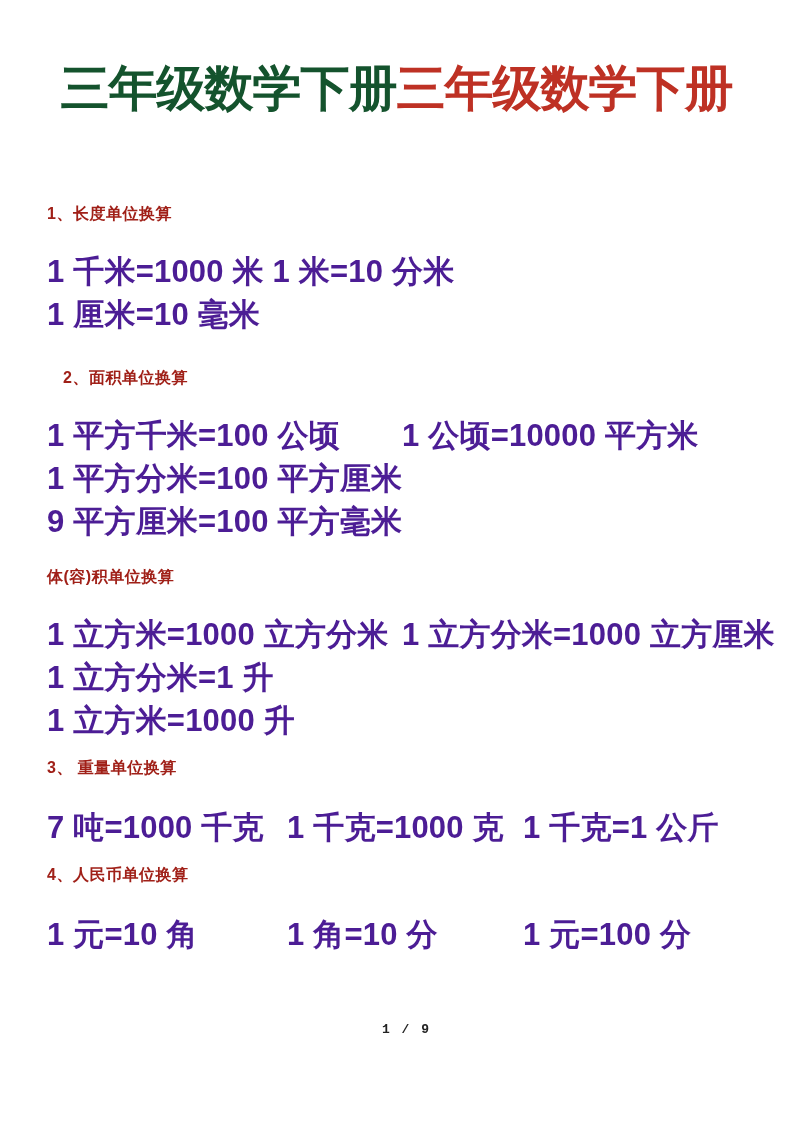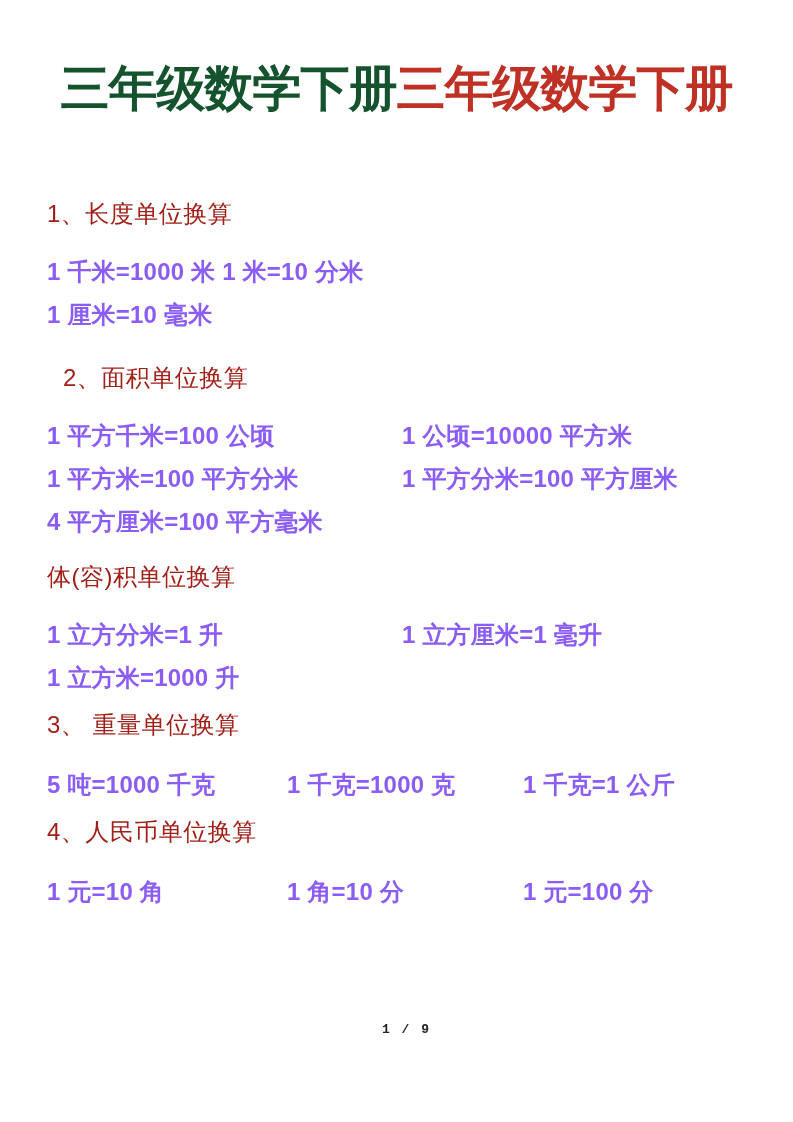--- a/index.html
+++ b/index.html
@@ -29,40 +29,40 @@
     white-space: nowrap;
   }
   .title .t-black { color: #14532d; }
   .title .t-red   { color: #be3124; }
 
   .content {
     padding: 0 40px 0 47px;
   }
   .heading {
     margin: 0;
-    font-size: 24px;
+    font-size: 16px;
     line-height: 40px;
-    font-weight: 400;
+    font-weight: 700;
     color: #a02018;
     letter-spacing: 0.5px;
   }
   .sec-1 .heading  { margin-top: 74px; }
   .sec-2 .heading  { margin-top: 22px; margin-left: 16px; }
   .sec-vol .heading{ margin-top: 14px; }
   .sec-3 .heading  { margin-top: 6px; }
   .sec-4 .heading  { margin-top: 6px; }
 
   .rows { margin-top: 16px; }
   .sec-3 .rows, .sec-4 .rows { margin-top: 18px; }
 
   .row {
     display: grid;
     line-height: 43px;
-    font-size: 24px;
-    color: #8b5cf6;
+    font-size: 31px;
+    color: #4c1d95;
     letter-spacing: 0.2px;
     white-space: nowrap;
   }
   .row.cols-2 { grid-template-columns: 355px auto; }
   .row.cols-3 { grid-template-columns: 240px 236px auto; }
 
   .footer {
     position: absolute;
     left: 0;
     right: 0;
@@ -99,47 +99,49 @@
     </section>
 
     <section class="sec sec-2">
       <h2 class="heading">2、面积单位换算</h2>
       <div class="rows">
         <div class="row cols-2">
           <span class="cell">1 平方千米=100 公顷</span>
           <span class="cell">1 公顷=10000 平方米</span>
         </div>
         <div class="row cols-2">
-          <span class="cell">1 平方米=100 平方分米</span>
           <span class="cell">1 平方分米=100 平方厘米</span>
         </div>
         <div class="row cols-2">
-          <span class="cell">4 平方厘米=100 平方毫米</span>
+          <span class="cell">9 平方厘米=100 平方毫米</span>
         </div>
       </div>
     </section>
 
     <section class="sec sec-vol">
       <h2 class="heading">体(容)积单位换算</h2>
       <div class="rows">
         <div class="row cols-2">
+          <span class="cell">1 立方米=1000 立方分米</span>
+          <span class="cell">1 立方分米=1000 立方厘米</span>
+        </div>
+        <div class="row cols-2">
           <span class="cell">1 立方分米=1 升</span>
-          <span class="cell">1 立方厘米=1 毫升</span>
         </div>
         <div class="row cols-2">
           <span class="cell">1 立方米=1000 升</span>
         </div>
       </div>
     </section>
 
     <section class="sec sec-3">
       <h2 class="heading">3、 重量单位换算</h2>
       <div class="rows">
         <div class="row cols-3">
-          <span class="cell">5 吨=1000 千克</span>
+          <span class="cell">7 吨=1000 千克</span>
           <span class="cell">1 千克=1000 克</span>
           <span class="cell">1 千克=1 公斤</span>
         </div>
       </div>
     </section>
 
     <section class="sec sec-4">
       <h2 class="heading">4、人民币单位换算</h2>
       <div class="rows">
         <div class="row cols-3">

